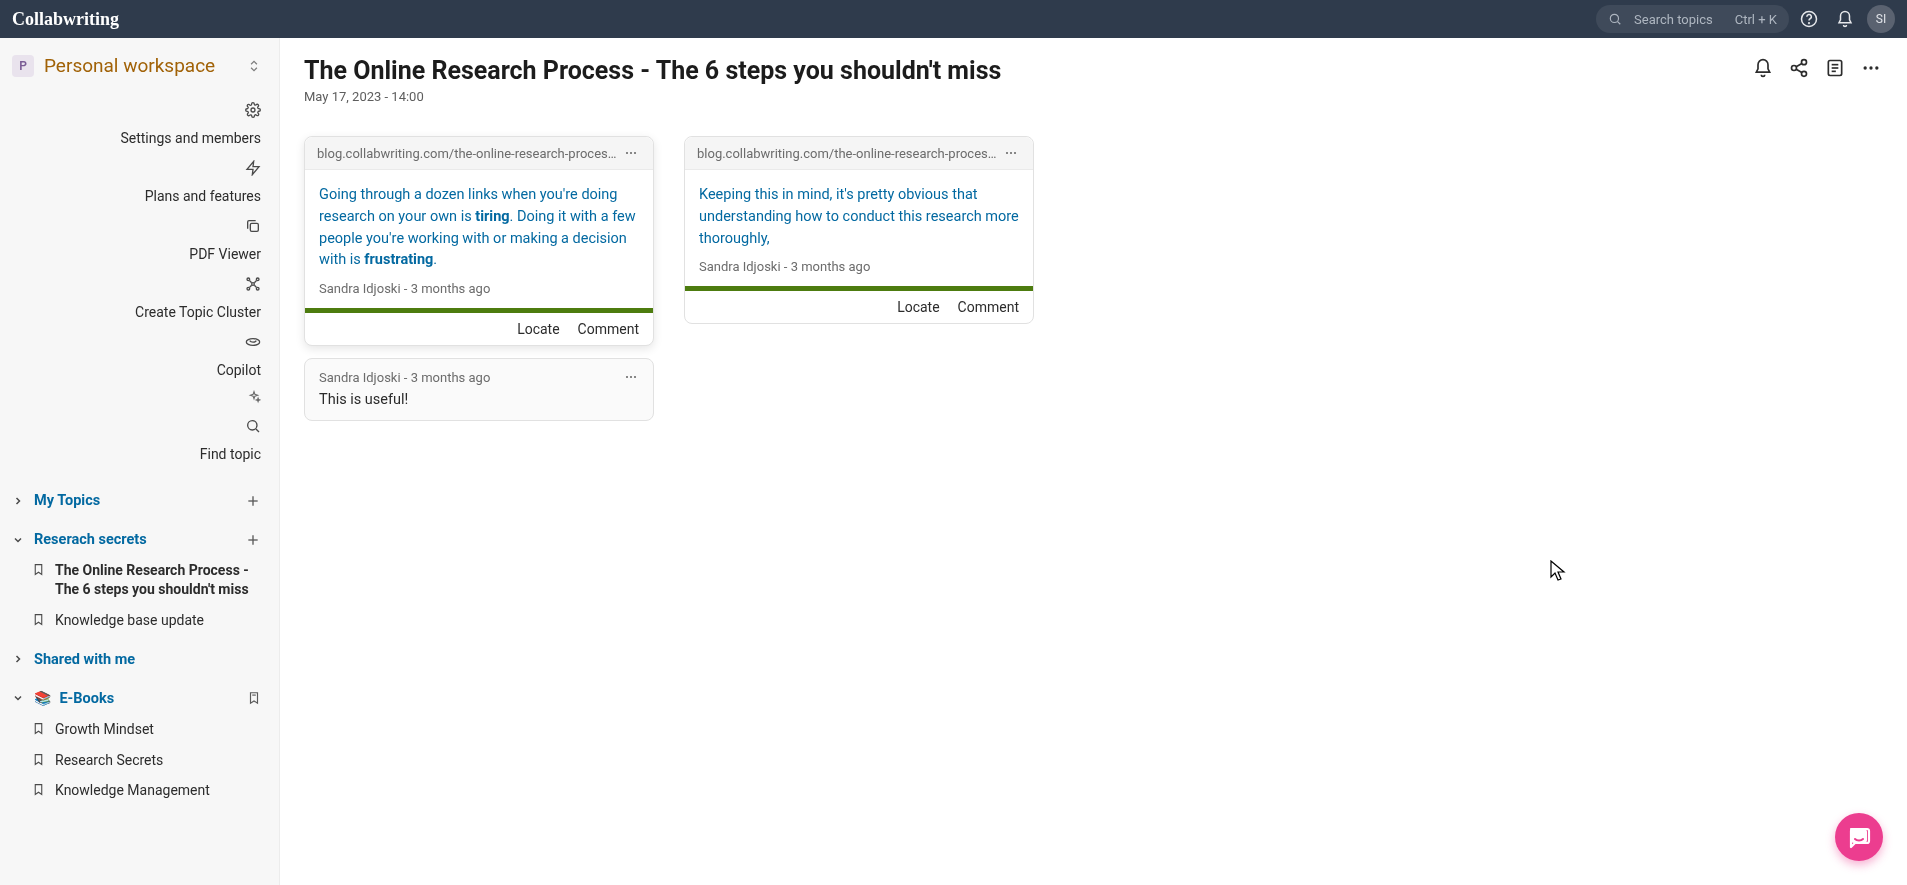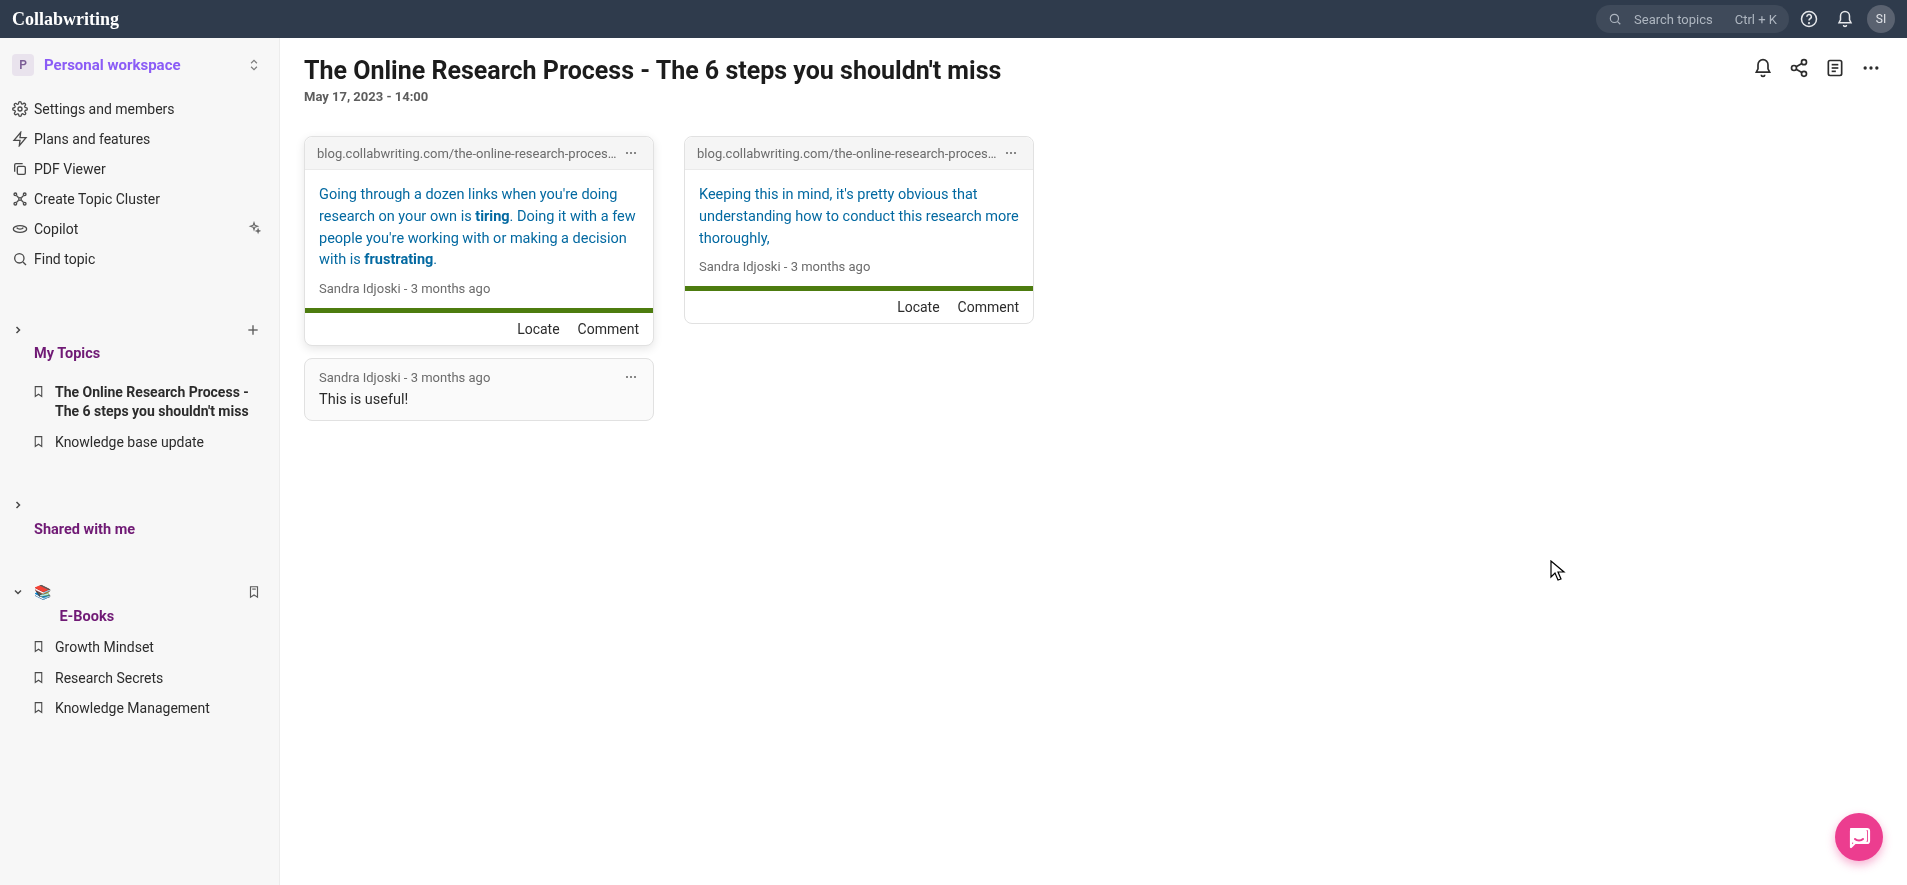--- a/index.html
+++ b/index.html
@@ -11,45 +11,45 @@
 .search-pill { background: rgba(255,255,255,0.08); border-radius: 16px; height: 28px; display: flex; align-items: center; padding: 0 12px; color: #aeb6c0; font-size: 13px; gap: 12px; cursor: pointer; }
 .search-pill .kbd { margin-left: 10px; color: #aeb6c0; }
 .topbar-icon { width: 32px; height: 32px; display: flex; align-items: center; justify-content: center; color: #e6e8eb; cursor: pointer; margin-left: 4px; }
 .avatar-top { width: 28px; height: 28px; border-radius: 50%; background: #5a6270; color: #e0e3e8; display: flex; align-items: center; justify-content: center; font-size: 12px; margin-left: 6px; cursor: pointer; }
 
 .container { display: flex; height: calc(885px - 38px); }
 
 .sidebar { width: 280px; background: #f7f7f7; border-right: 1px solid #ececec; padding: 10px 0; overflow-y: auto; }
 .ws-row { display: flex; align-items: center; padding: 6px 18px 10px 12px; cursor: pointer; }
 .ws-badge { width: 22px; height: 22px; background: #e9e3ed; color: #7a5c95; border-radius: 4px; display: flex; align-items: center; justify-content: center; font-size: 12px; font-weight: 600; margin-right: 10px; }
-.ws-name { font-weight: 700; font-size: 15px; color: #8b5cf6; flex: 1; }
+.ws-name { font-weight: 400; font-size: 19px; color: #a16207; flex: 1; }
 .ws-caret { color: #7c7c7c; }
 
-.side-item { display: flex; align-items: flex-start; padding: 7px 18px 7px 12px; cursor: pointer; color: #2c2c2c; font-size: 14px; gap: 6px; }
+.side-item { display: flex; align-items: flex-end; padding: 7px 18px 7px 12px; cursor: pointer; color: #2c2c2c; font-size: 14px; gap: 12px; flex-direction: column; }
 .side-item .ic { width: 16px; display: flex; justify-content: center; color: #4a4a4a; }
 .side-item .trail { margin-left: auto; color: #6a6a6a; }
 
 .section-row { display: flex; align-items: center; padding: 7px 18px 7px 12px; cursor: pointer; gap: 8px; }
 .section-row .chev { width: 14px; color: #4a4a4a; }
-.section-row .label { font-weight: 700; font-size: 14.5px; color: #701a75; flex: 1; margin-top: 48px; }
+.section-row .label { font-weight: 700; font-size: 14.5px; color: #0369a1; flex: 1; }
 .section-row .plus { color: #5a5a5a; }
 .section-row .books { font-size: 14px; }
 .section-row .trail { color: #5a5a5a; }
 
 .tree-item { display: flex; align-items: flex-start; padding: 6px 18px 6px 32px; cursor: pointer; color: #2c2c2c; font-size: 14px; gap: 10px; }
 .tree-item .bk { color: #4a4a4a; flex-shrink: 0; margin-top: 2px; }
 .tree-item.active { font-weight: 700; }
 .tree-item .text { line-height: 1.35; }
 
 .gap { height: 8px; }
 
 .main { flex: 1; background: #fff; padding: 18px 24px; position: relative; }
 .page-header { display: flex; align-items: flex-start; }
 .page-title { font-size: 25px; font-weight: 700; color: #1c1c1c; }
-.page-meta { font-size: 13px; color: #5d5d5d; margin-top: 4px; font-weight: bold; }
+.page-meta { font-size: 13px; color: #5d5d5d; margin-top: 4px; }
 .header-actions { margin-left: auto; display: flex; gap: 12px; color: #2c2c2c; }
 .header-actions .hbtn { width: 24px; height: 24px; display: flex; align-items: center; justify-content: center; cursor: pointer; }
 
 .cards-wrap { display: flex; gap: 30px; margin-top: 32px; flex-wrap: wrap; }
 .card-col { width: 350px; }
 
 .card { border: 1px solid #e1e1e1; border-radius: 8px; background: #fff; }
 .card.highlight { box-shadow: 0 3px 10px rgba(0,0,0,0.10); }
 .card-src { background: #f5f5f5; border-bottom: 1px solid #eaeaea; border-radius: 8px 8px 0 0; padding: 8px 12px; display: flex; align-items: center; color: #6c6c6c; font-size: 13px; }
 .card-src .url { flex: 1; white-space: nowrap; overflow: hidden; text-overflow: ellipsis; }
@@ -199,20 +199,34 @@
       <span class="plus">
           <svg width="16" height="16" viewBox="0 0 24 24" fill="none" stroke="currentColor" stroke-width="2">
             <line x1="12" y1="5" x2="12" y2="19"></line>
             <line x1="5" y1="12" x2="19" y2="12"></line>
           </svg>
         </span>
     </div>
 
     <div class="gap"></div>
 
+    <div class="section-row">
+      <span class="chev">
+          <svg width="12" height="12" viewBox="0 0 24 24" fill="none" stroke="currentColor" stroke-width="3">
+            <polyline points="6 9 12 15 18 9"></polyline>
+          </svg>
+        </span>
+      <span class="label">Reserach secrets</span>
+      <span class="plus">
+          <svg width="16" height="16" viewBox="0 0 24 24" fill="none" stroke="currentColor" stroke-width="2">
+            <line x1="12" y1="5" x2="12" y2="19"></line>
+            <line x1="5" y1="12" x2="19" y2="12"></line>
+          </svg>
+        </span>
+    </div>
     <div class="tree-item active">
       <span class="bk">
           <svg width="13" height="13" viewBox="0 0 24 24" fill="none" stroke="currentColor" stroke-width="2">
             <path d="M6 3h12v18l-6-4-6 4V3z"></path>
           </svg>
         </span>
       <span class="text">The Online Research Process - The 6 steps you shouldn't miss</span>
     </div>
     <div class="tree-item">
       <span class="bk">

